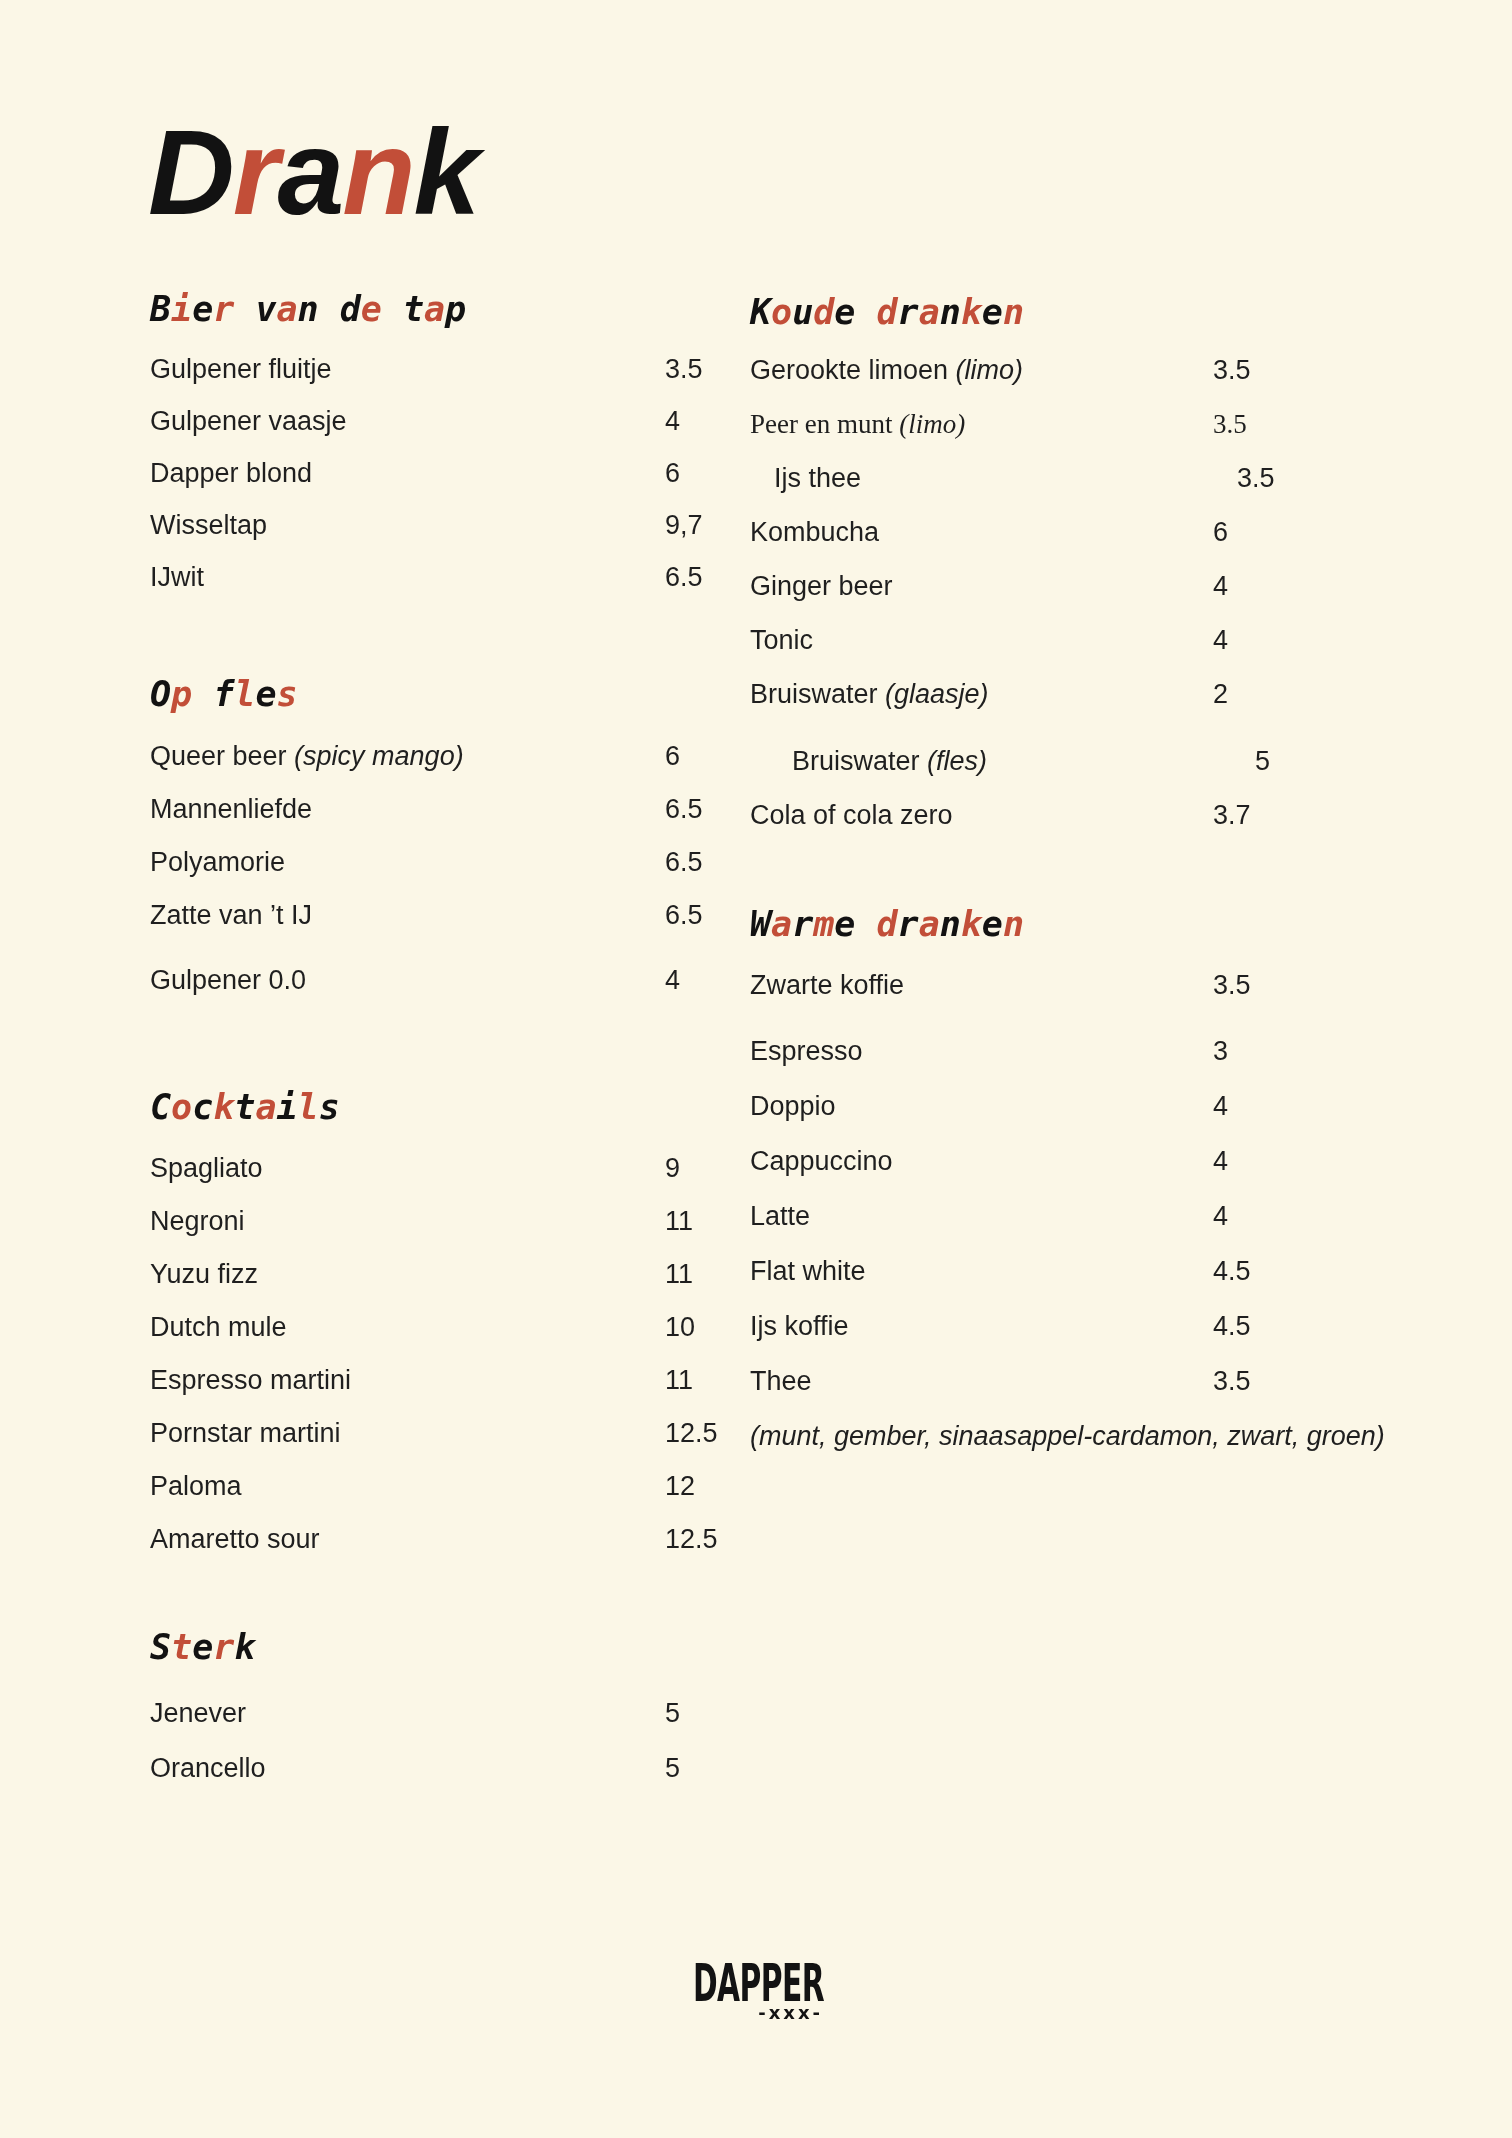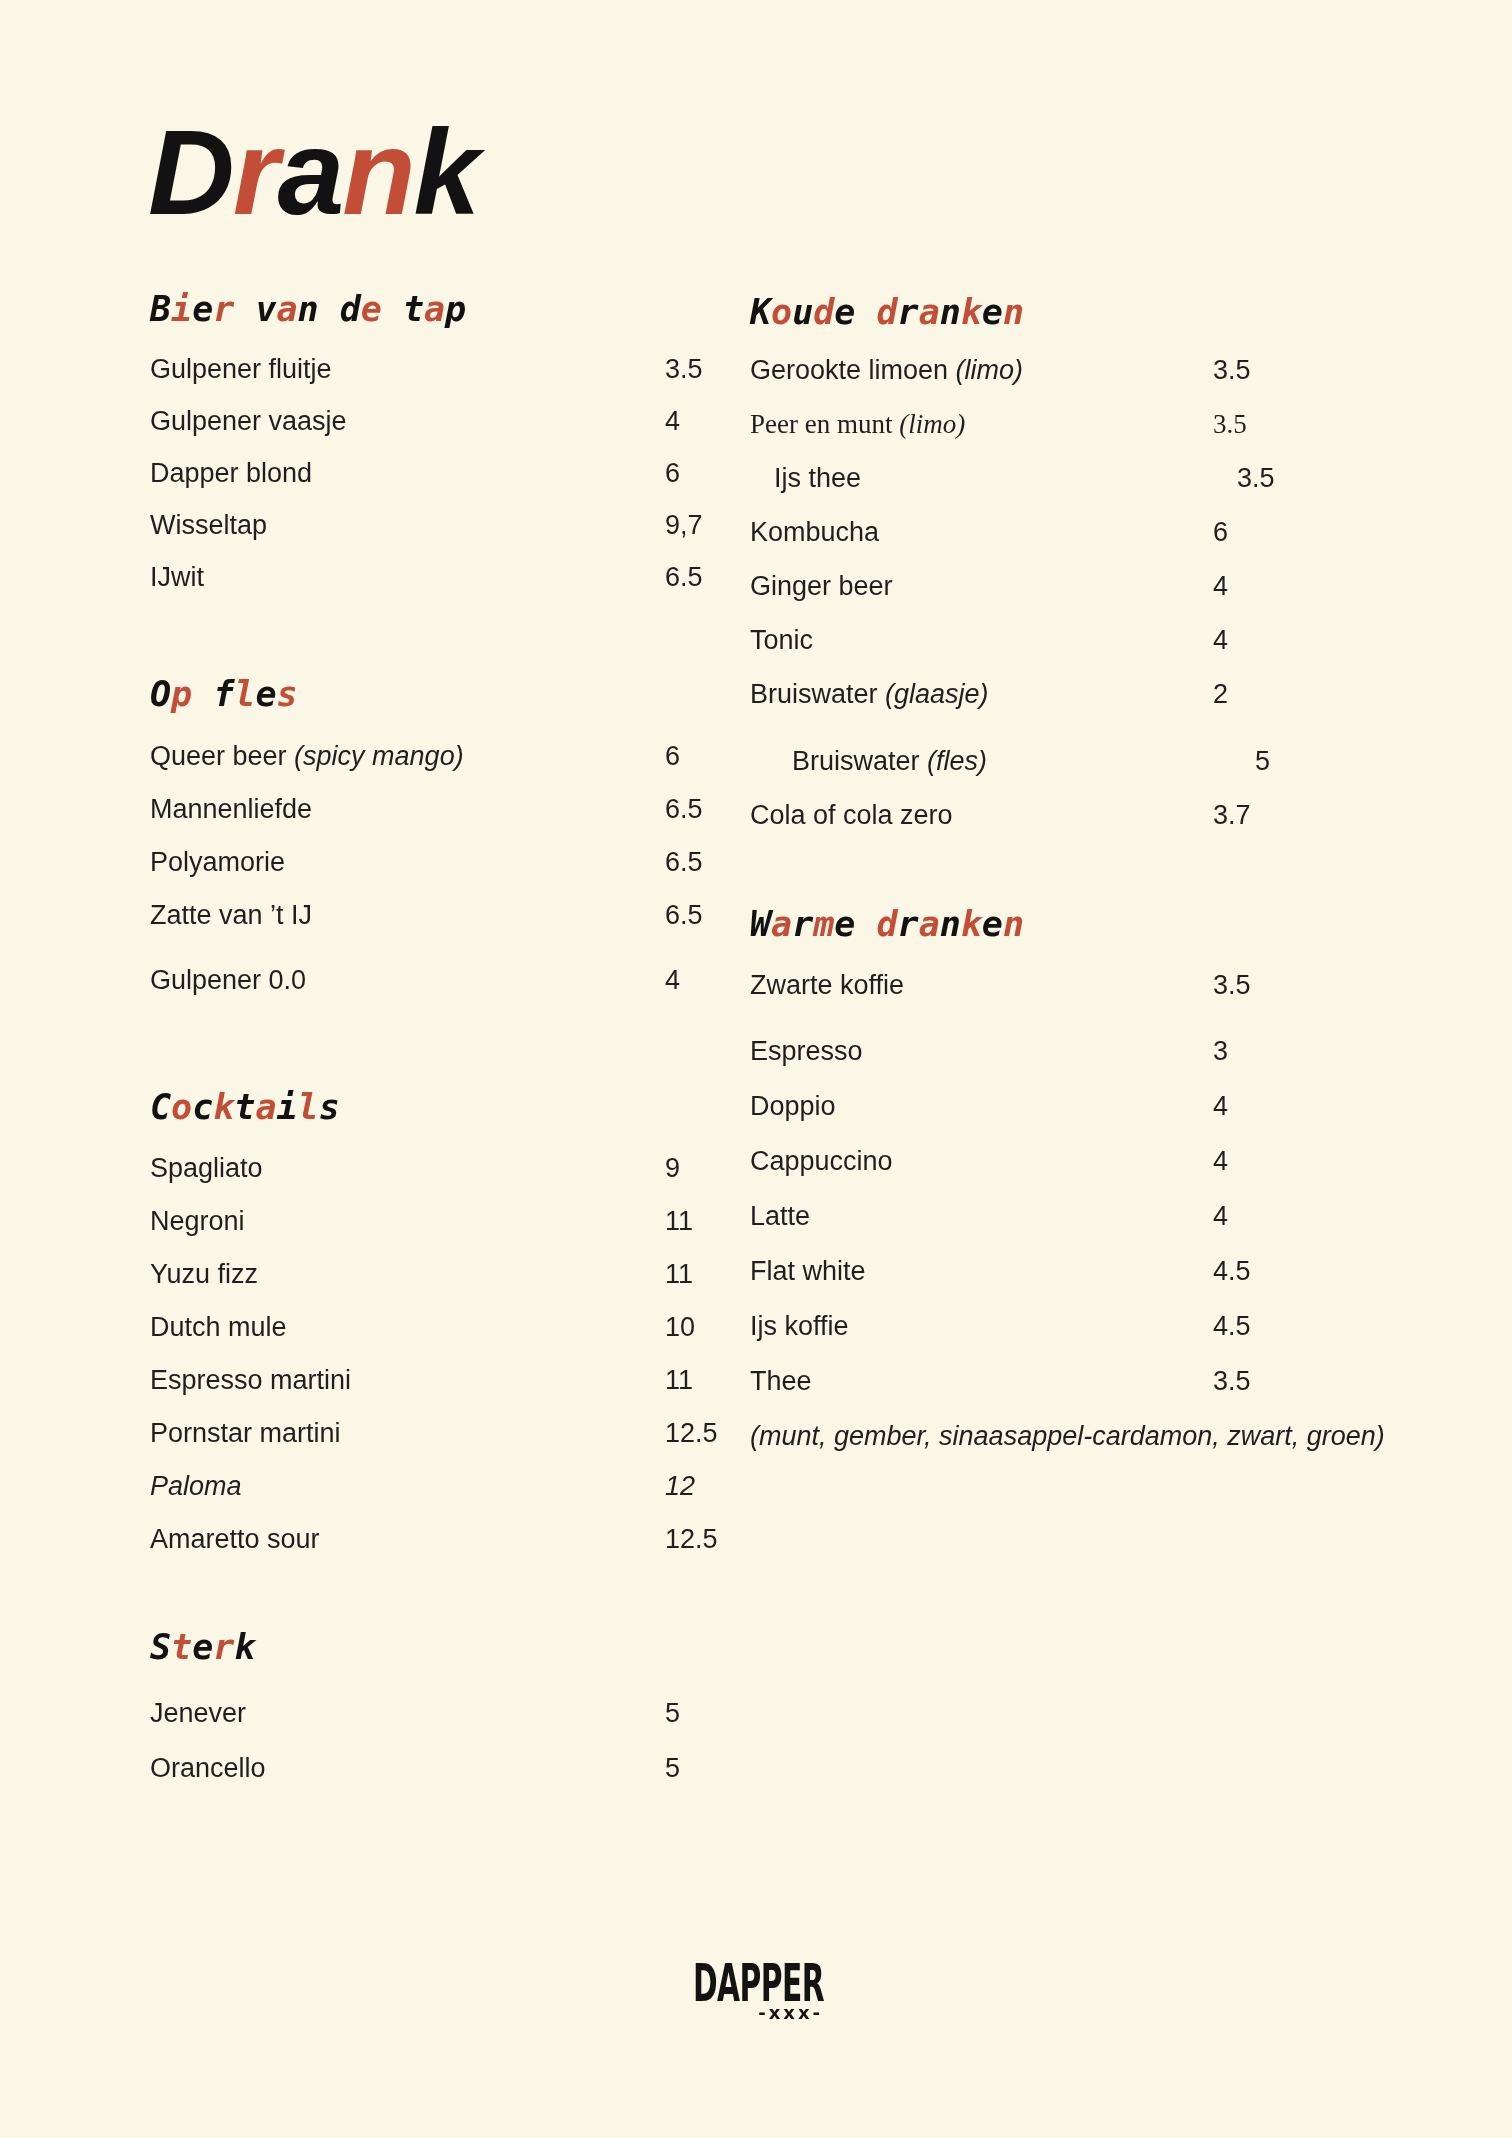--- a/index.html
+++ b/index.html
@@ -75,21 +75,21 @@
       <div class="row" style="left: 150px; top: 849px; width: 600px;"><span>Polyamorie</span><span class="price" style="left: 515px;">6.5</span></div>
       <div class="row" style="left: 150px; top: 902px; width: 600px;"><span>Zatte van ’t IJ</span><span class="price" style="left: 515px;">6.5</span></div>
       <div class="row" style="left: 150px; top: 967px; width: 600px;"><span>Gulpener 0.0</span><span class="price" style="left: 515px;">4</span></div>
       <div class="section-heading" style="left: 150px; top: 1086px;"><span class="k">C</span><span class="r">o</span><span class="k">c</span><span class="r">k</span><span class="k">t</span><span class="r">a</span><span class="k">i</span><span class="r">l</span><span class="k">s</span></div>
       <div class="row" style="left: 150px; top: 1155px; width: 600px;"><span>Spagliato</span><span class="price" style="left: 515px;">9</span></div>
       <div class="row" style="left: 150px; top: 1208px; width: 600px;"><span>Negroni</span><span class="price" style="left: 515px;">11</span></div>
       <div class="row" style="left: 150px; top: 1261px; width: 600px;"><span>Yuzu fizz</span><span class="price" style="left: 515px;">11</span></div>
       <div class="row" style="left: 150px; top: 1314px; width: 600px;"><span>Dutch mule</span><span class="price" style="left: 515px;">10</span></div>
       <div class="row" style="left: 150px; top: 1367px; width: 600px;"><span>Espresso martini</span><span class="price" style="left: 515px;">11</span></div>
       <div class="row" style="left: 150px; top: 1420px; width: 600px;"><span>Pornstar martini</span><span class="price" style="left: 515px;">12.5</span></div>
-      <div class="row" style="left: 150px; top: 1473px; width: 600px; font-style: italic;"><span>Paloma</span><span class="price" style="left: 515px;">12</span></div>
+      <div class="row" style="left: 150px; top: 1473px; width: 600px;"><span>Paloma</span><span class="price" style="left: 515px;">12</span></div>
       <div class="row" style="left: 150px; top: 1526px; width: 600px;"><span>Amaretto sour</span><span class="price" style="left: 515px;">12.5</span></div>
       <div class="section-heading" style="left: 150px; top: 1626px;"><span class="k">S</span><span class="r">t</span><span class="k">e</span><span class="r">r</span><span class="k">k</span></div>
       <div class="row" style="left: 150px; top: 1700px; width: 600px;"><span>Jenever</span><span class="price" style="left: 515px;">5</span></div>
       <div class="row" style="left: 150px; top: 1755px; width: 600px;"><span>Orancello</span><span class="price" style="left: 515px;">5</span></div>
       <div class="section-heading" style="left: 750px; top: 291px;"><span class="k">K</span><span class="r">o</span><span class="k">u</span><span class="r">d</span><span class="k">e</span><span class="k"> </span><span class="r">d</span><span class="k">r</span><span class="r">a</span><span class="k">n</span><span class="r">k</span><span class="k">e</span><span class="r">n</span></div>
       <div class="row" style="left: 750px; top: 357px; width: 650px;"><span>Gerookte limoen </span><span class="note">(limo)</span><span class="price" style="left: 463px;">3.5</span></div>
       <div class="row" style="left: 750px; top: 411px; width: 650px; font-family: Liberation Serif, serif;"><span>Peer en munt </span><span class="note">(limo)</span><span class="price" style="left: 463px;">3.5</span></div>
       <div class="row" style="left: 774px; top: 465px; width: 650px;"><span>Ijs thee</span><span class="price" style="left: 463px;">3.5</span></div>
       <div class="row" style="left: 750px; top: 519px; width: 650px;"><span>Kombucha</span><span class="price" style="left: 463px;">6</span></div>
       <div class="row" style="left: 750px; top: 573px; width: 650px;"><span>Ginger beer</span><span class="price" style="left: 463px;">4</span></div>

